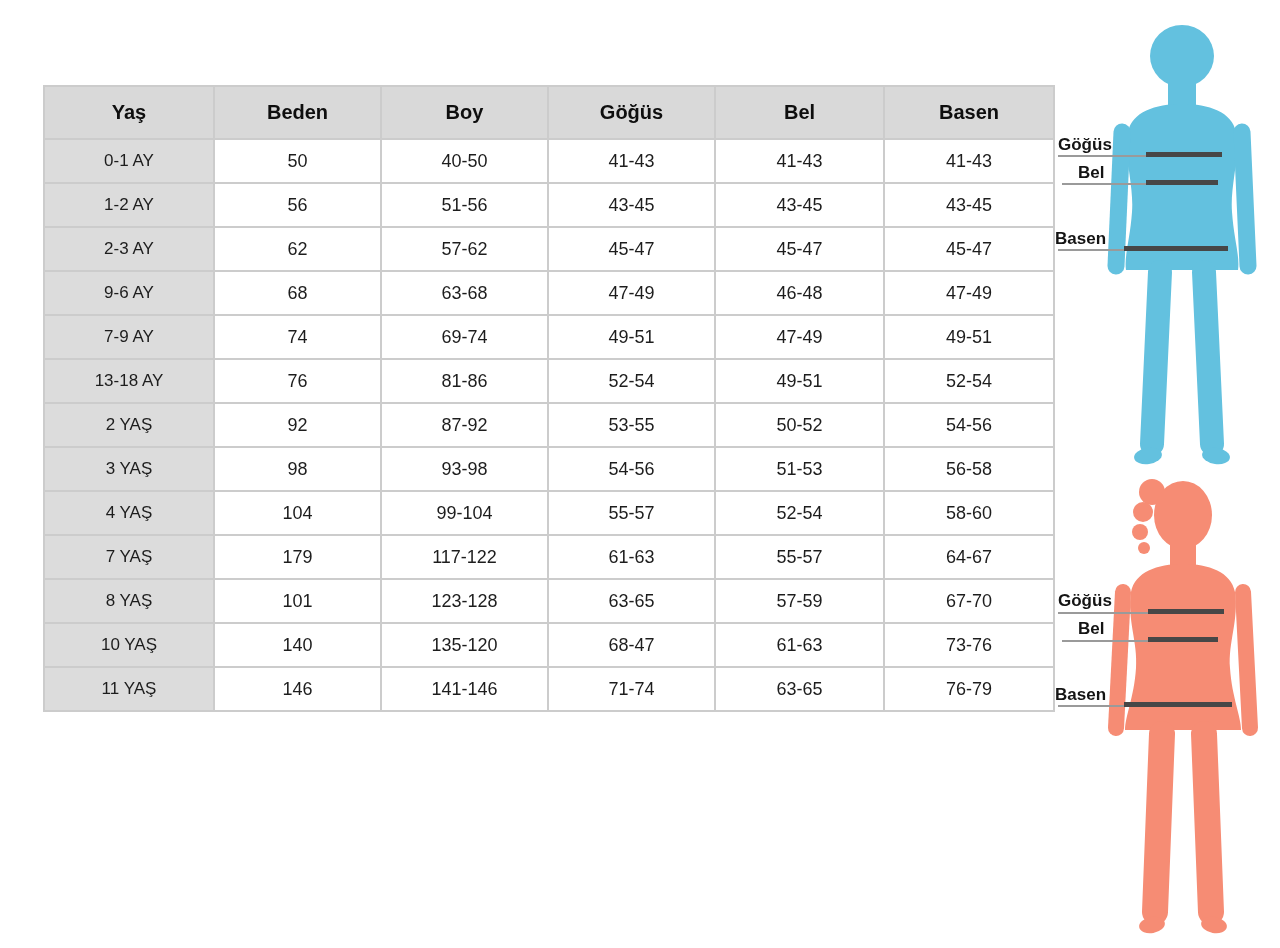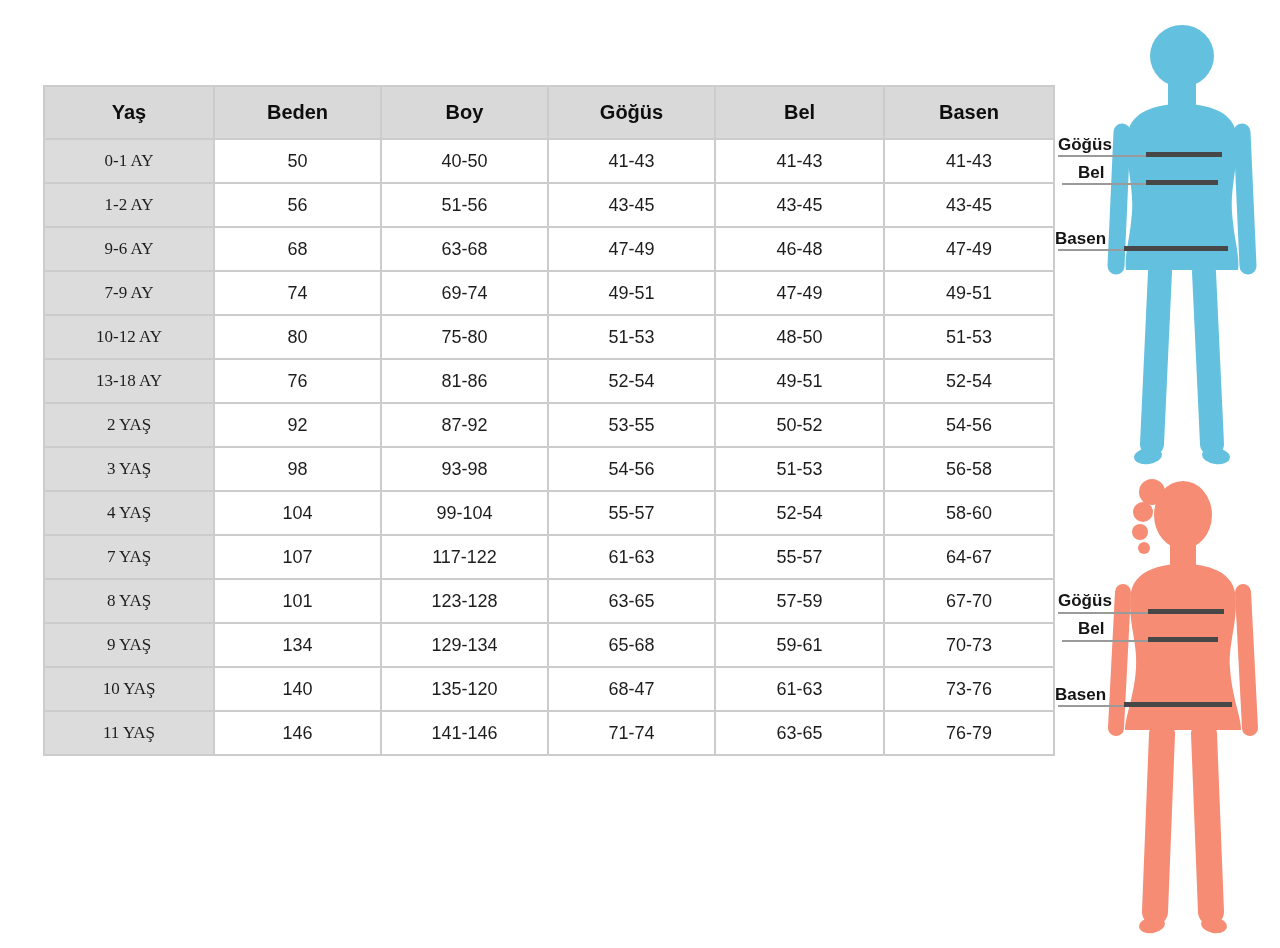--- a/index.html
+++ b/index.html
@@ -17,21 +17,21 @@
   table.size th, table.size td {
     border:2px solid #cccccc; text-align:center; vertical-align:middle;
     overflow:hidden; white-space:nowrap;
   }
   table.size th {
     background:#d9d9d9; height:49px; font-size:20px; font-weight:bold; color:#0e0e0e;
   }
   table.size td {
     background:#ffffff; height:40px; font-size:18px; font-weight:normal; color:#1d1d1d;
   }
-  table.size td.rowlabel { background:#dcdcdc; font-size:17px;font-family:Liberation Serif, serif; }
+  table.size td.rowlabel { background:#dcdcdc; font-size:17px; }
 
   
   .fig { position:absolute; }
   .boy-wrap  { left:1100px; top:20px;  }
   .girl-wrap { left:1100px; top:478px; }
 
   
   .mlabel {
     position:absolute; font-size:17px; font-weight:bold; color:#141414;
     line-height:1; white-space:nowrap;
@@ -96,44 +96,44 @@
         </tr>
         <tr>
           <td class="rowlabel">1-2 AY</td>
           <td>56</td>
           <td>51-56</td>
           <td>43-45</td>
           <td>43-45</td>
           <td>43-45</td>
         </tr>
         <tr>
+          <td class="rowlabel">2-3 AY</td>
+          <td>62</td>
+          <td>57-62</td>
+          <td>45-47</td>
+          <td>45-47</td>
+          <td>45-47</td>
+        </tr>
+        <tr>
           <td class="rowlabel">9-6 AY</td>
           <td>68</td>
           <td>63-68</td>
           <td>47-49</td>
           <td>46-48</td>
           <td>47-49</td>
         </tr>
         <tr>
           <td class="rowlabel">7-9 AY</td>
           <td>74</td>
           <td>69-74</td>
           <td>49-51</td>
           <td>47-49</td>
           <td>49-51</td>
         </tr>
         <tr>
-          <td class="rowlabel">10-12 AY</td>
-          <td>80</td>
-          <td>75-80</td>
-          <td>51-53</td>
-          <td>48-50</td>
-          <td>51-53</td>
-        </tr>
-        <tr>
           <td class="rowlabel">13-18 AY</td>
           <td>76</td>
           <td>81-86</td>
           <td>52-54</td>
           <td>49-51</td>
           <td>52-54</td>
         </tr>
         <tr>
           <td class="rowlabel">2 YAŞ</td>
           <td>92</td>
@@ -153,41 +153,33 @@
         <tr>
           <td class="rowlabel">4 YAŞ</td>
           <td>104</td>
           <td>99-104</td>
           <td>55-57</td>
           <td>52-54</td>
           <td>58-60</td>
         </tr>
         <tr>
           <td class="rowlabel">7 YAŞ</td>
-          <td>107</td>
+          <td>179</td>
           <td>117-122</td>
           <td>61-63</td>
           <td>55-57</td>
           <td>64-67</td>
         </tr>
         <tr>
           <td class="rowlabel">8 YAŞ</td>
           <td>101</td>
           <td>123-128</td>
           <td>63-65</td>
           <td>57-59</td>
           <td>67-70</td>
-        </tr>
-        <tr>
-          <td class="rowlabel">9 YAŞ</td>
-          <td>134</td>
-          <td>129-134</td>
-          <td>65-68</td>
-          <td>59-61</td>
-          <td>70-73</td>
         </tr>
         <tr>
           <td class="rowlabel">10 YAŞ</td>
           <td>140</td>
           <td>135-120</td>
           <td>68-47</td>
           <td>61-63</td>
           <td>73-76</td>
         </tr>
         <tr>

